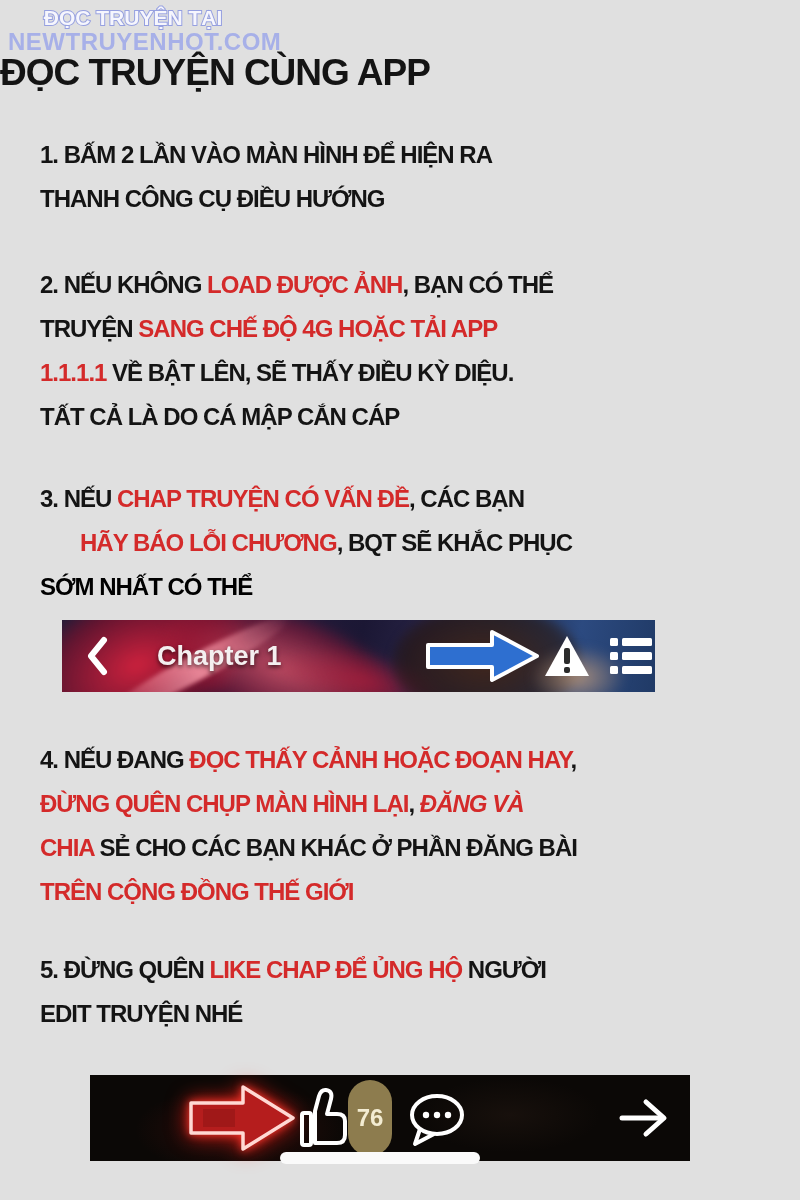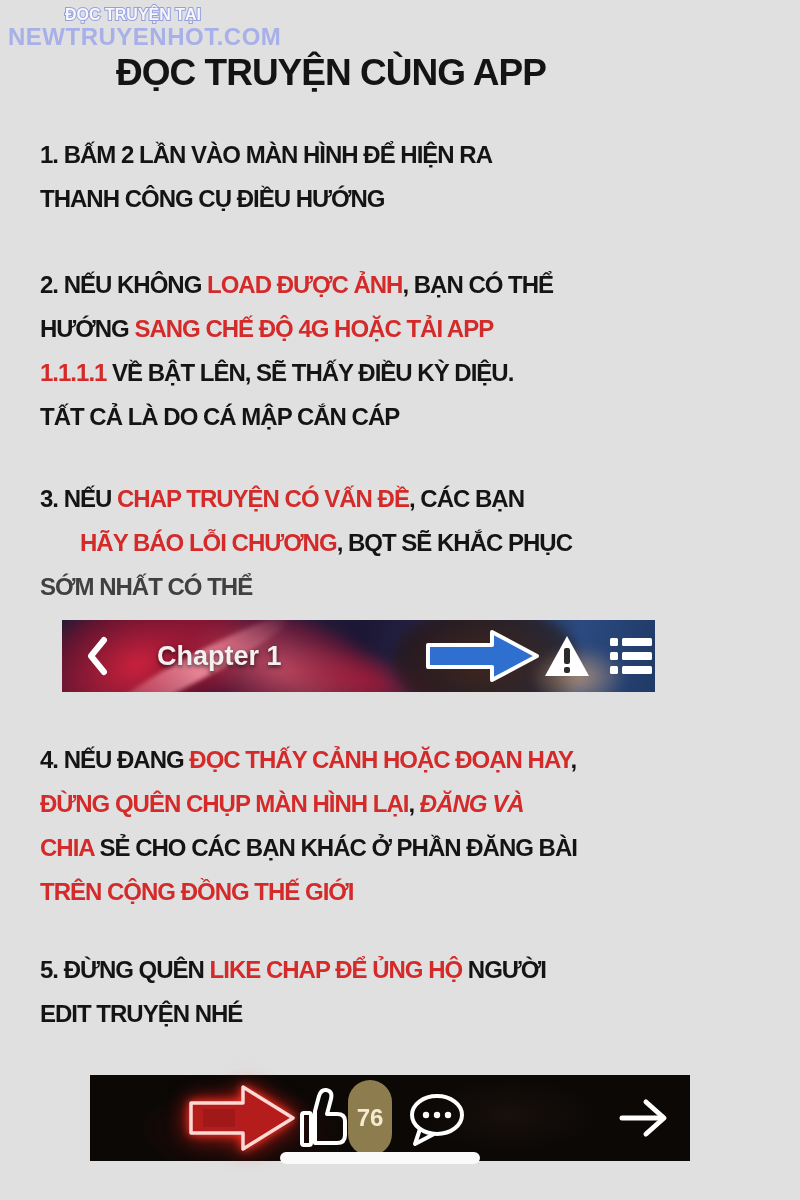--- a/index.html
+++ b/index.html
@@ -1,24 +1,24 @@
 <!DOCTYPE html>
 <html><head>
 <meta charset="utf-8">
 <style>
   html,body{margin:0;padding:0;}
   #page{position:relative;width:800px;height:1200px;background:#e0e0e0;overflow:hidden;
         font-family:"Liberation Sans",sans-serif;}
   
   .wm{position:absolute;left:8px;top:6px;width:250px;text-align:center;line-height:1.1;
       font-weight:bold;letter-spacing:0;}
-  .wm-l1{font-size:16px;color:#f6f6fd;-webkit-text-stroke:2px #96a0e0;paint-order:stroke fill;}
+  .wm-l1{font-size:21px;color:#f6f6fd;-webkit-text-stroke:2px #96a0e0;paint-order:stroke fill;}
   .wm-l2{font-size:24px;color:#a7b0e8;letter-spacing:.5px;}
   
-  .title{position:absolute;left:0;top:52px;width:662px;text-align:center;
+  .title{position:absolute;left:0;top:52px;width:662px;
          font-size:37px;font-weight:bold;color:#141414;letter-spacing:-1px;}
   
   .para{position:absolute;left:40px;width:740px;font-weight:bold;font-size:24px;
         letter-spacing:-1px;color:#141414;}
   .tline{height:44px;line-height:44px;white-space:nowrap;}
   #inst1{top:133px;} #inst2{top:263px;} #inst3{top:477px;} #inst4{top:738px;} #inst5{top:948px;}
   
   .chapter-bar{position:absolute;left:62px;top:620px;width:593px;height:72px;overflow:hidden;
       background:linear-gradient(100deg,#241c38 0%,#181230 16%,#231a3a 36%,#1b1734 50%,
       #262243 60%,#243055 72%,#2c4a80 86%,#203a66 100%);}
@@ -62,28 +62,28 @@
   </div>
 
   <div class="title">ĐỌC TRUYỆN CÙNG APP</div>
 
   <div id="inst1" class="para">
       <div class="tline"><span style="color: rgb(20, 20, 20);">1. BẤM 2 LẦN VÀO MÀN HÌNH ĐỂ HIỆN RA</span></div>
       <div class="tline"><span style="color: rgb(20, 20, 20); text-align: right;">THANH CÔNG CỤ ĐIỀU HƯỚNG</span></div>
     </div>
   <div id="inst2" class="para">
       <div class="tline"><span style="color: rgb(20, 20, 20);">2. NẾU KHÔNG </span><span style="color: rgb(212, 42, 42);">LOAD ĐƯỢC ẢNH</span><span style="color: rgb(20, 20, 20);">, BẠN CÓ THỂ</span></div>
-      <div class="tline"><span style="color: rgb(20, 20, 20);">HƯỚNG </span><span style="color: rgb(212, 42, 42);">SANG CHẾ ĐỘ 4G HOẶC TẢI APP</span></div>
+      <div class="tline"><span style="color: rgb(20, 20, 20);">TRUYỆN </span><span style="color: rgb(212, 42, 42);">SANG CHẾ ĐỘ 4G HOẶC TẢI APP</span></div>
       <div class="tline"><span style="color: rgb(212, 42, 42);">1.1.1.1</span><span style="color: rgb(20, 20, 20);"> VỀ BẬT LÊN, SẼ THẤY ĐIỀU KỲ DIỆU.</span></div>
       <div class="tline"><span style="color: rgb(20, 20, 20);">TẤT CẢ LÀ DO CÁ MẬP CẮN CÁP</span></div>
     </div>
   <div id="inst3" class="para">
       <div class="tline"><span style="color: rgb(20, 20, 20);">3. NẾU </span><span style="color: rgb(212, 42, 42);">CHAP TRUYỆN CÓ VẤN ĐỀ</span><span style="color: rgb(20, 20, 20);">, CÁC BẠN</span></div>
       <div class="tline"><span style="color: rgb(212, 42, 42); margin-left: 40px;">HÃY BÁO LỖI CHƯƠNG</span><span style="color: rgb(20, 20, 20);">, BQT SẼ KHẮC PHỤC</span></div>
-      <div class="tline"><span style="color: #404040; margin-top: 21px;">SỚM NHẤT CÓ THỂ</span></div>
+      <div class="tline"><span style="color: #000000; margin-top: 21px;">SỚM NHẤT CÓ THỂ</span></div>
     </div>
 
   <div class="chapter-bar">
     <div class="blob sw1"></div>
     <div class="blob sw2"></div>
     <div class="blob sw3"></div>
     <div class="blob sw4"></div>
     <div class="blob hair"></div>
     <div class="blob skin"></div>
 

